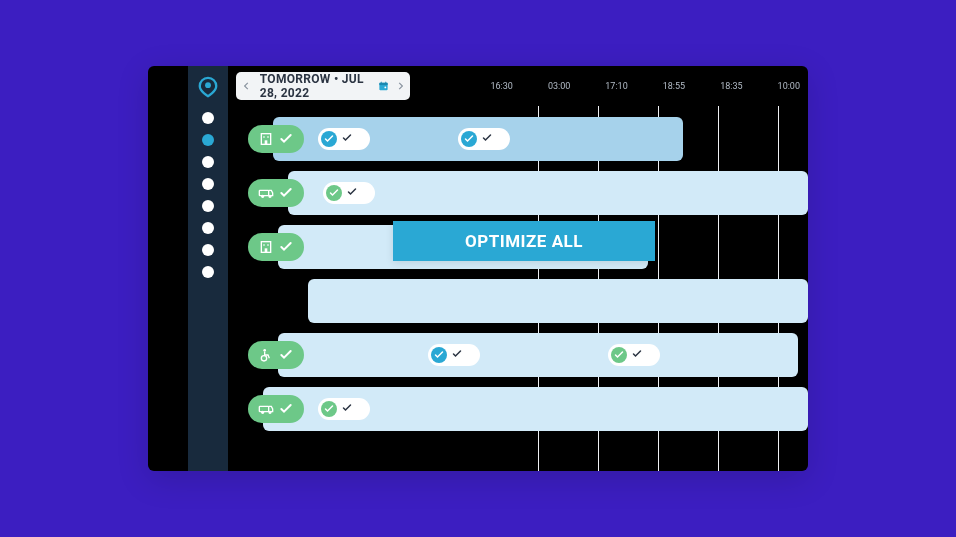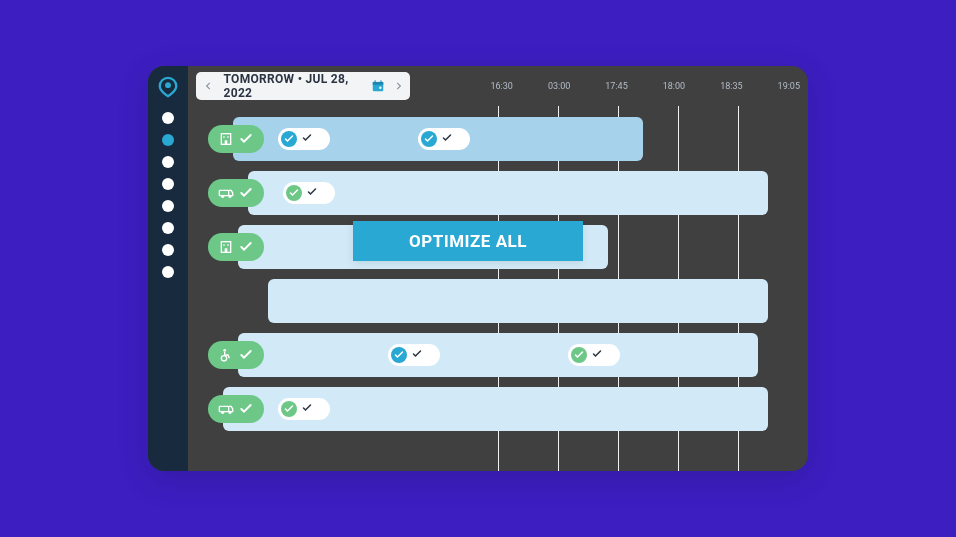--- a/index.html
+++ b/index.html
@@ -9,26 +9,27 @@
     height: 537px;
     font-family: -apple-system, BlinkMacSystemFont, "Segoe UI", Roboto, Arial, sans-serif;
     display: flex;
     align-items: center;
     justify-content: center;
     overflow: hidden;
   }
   .app-window {
     width: 660px;
     height: 405px;
-    background: #404040;
-    border-radius: 16px;
+    background: #000000;
+    border-radius: 6px;
     box-shadow: 0 8px 32px rgba(0,0,0,0.15);
     display: flex;
     overflow: hidden;
     position: relative;
+    padding-left: 40px;
   }
   
   .sidebar {
     width: 40px;
     background: #182a3d;
     display: flex;
     flex-direction: column;
     align-items: center;
     padding-top: 10px;
     gap: 8px;
@@ -176,21 +177,21 @@
     justify-content: center;
     flex-shrink: 0;
   }
   .circ.blue { background: #2aa8d4; color: #fff; }
   .circ.green { background: #6dc888; color: #fff; }
   .stop-pill .chk { color: #2b3442; font-size: 12px; }
   .optimize-btn {
     position: absolute;
     left: 165px;
     top: 115px;
-    width: 230px;
+    width: 262px;
     height: 40px;
     background: #2aa8d4;
     color: #fff;
     font-weight: 700;
     font-size: 17px;
     letter-spacing: 0.5px;
     display: flex;
     align-items: center;
     justify-content: center;
     z-index: 10;
@@ -238,24 +239,24 @@
         </svg>
         <div class="nav-arrow">
           <svg width="8" height="8" viewBox="0 0 10 10">
               <path d="M4 1 L8 5 L4 9" stroke="#8a94a0" stroke-width="1.5" fill="none"></path>
             </svg>
         </div>
       </div>
       <div class="time-ticks" id="ticks">
           <span>16:30</span>
           <span>03:00</span>
-          <span>17:45</span>
-          <span>18:00</span>
+          <span>17:10</span>
+          <span>18:55</span>
           <span>18:35</span>
-          <span>19:05</span>
+          <span>10:00</span>
         </div>
     </div>
 
     <div class="schedule" id="schedule">
 
       <div class="gridline" style="left:310px"></div>
       <div class="gridline" style="left:370px"></div>
       <div class="gridline" style="left:430px"></div>
       <div class="gridline" style="left:490px"></div>
       <div class="gridline" style="left:550px"></div>

